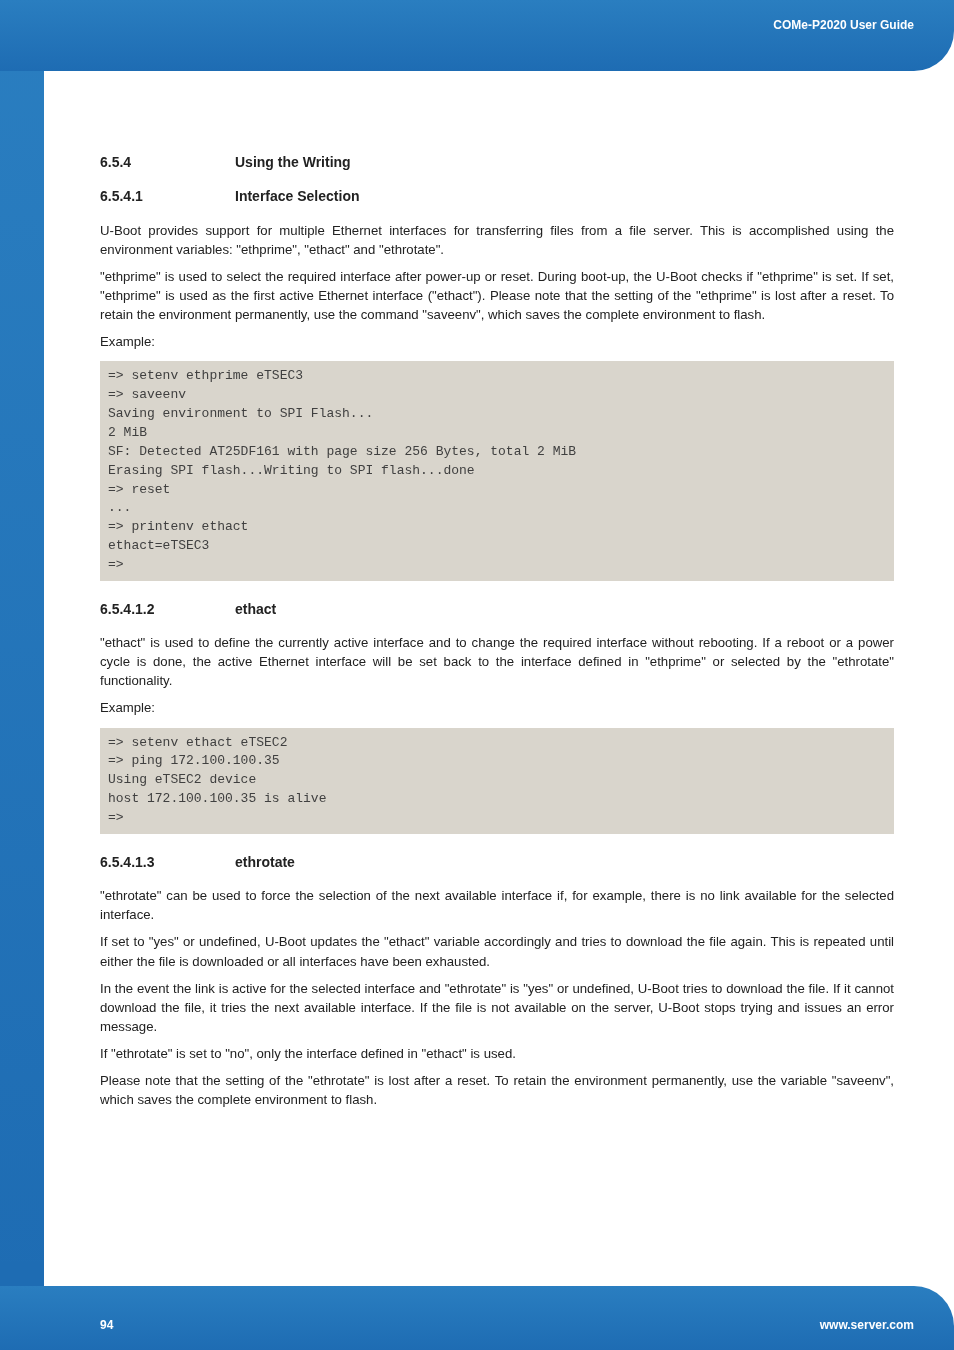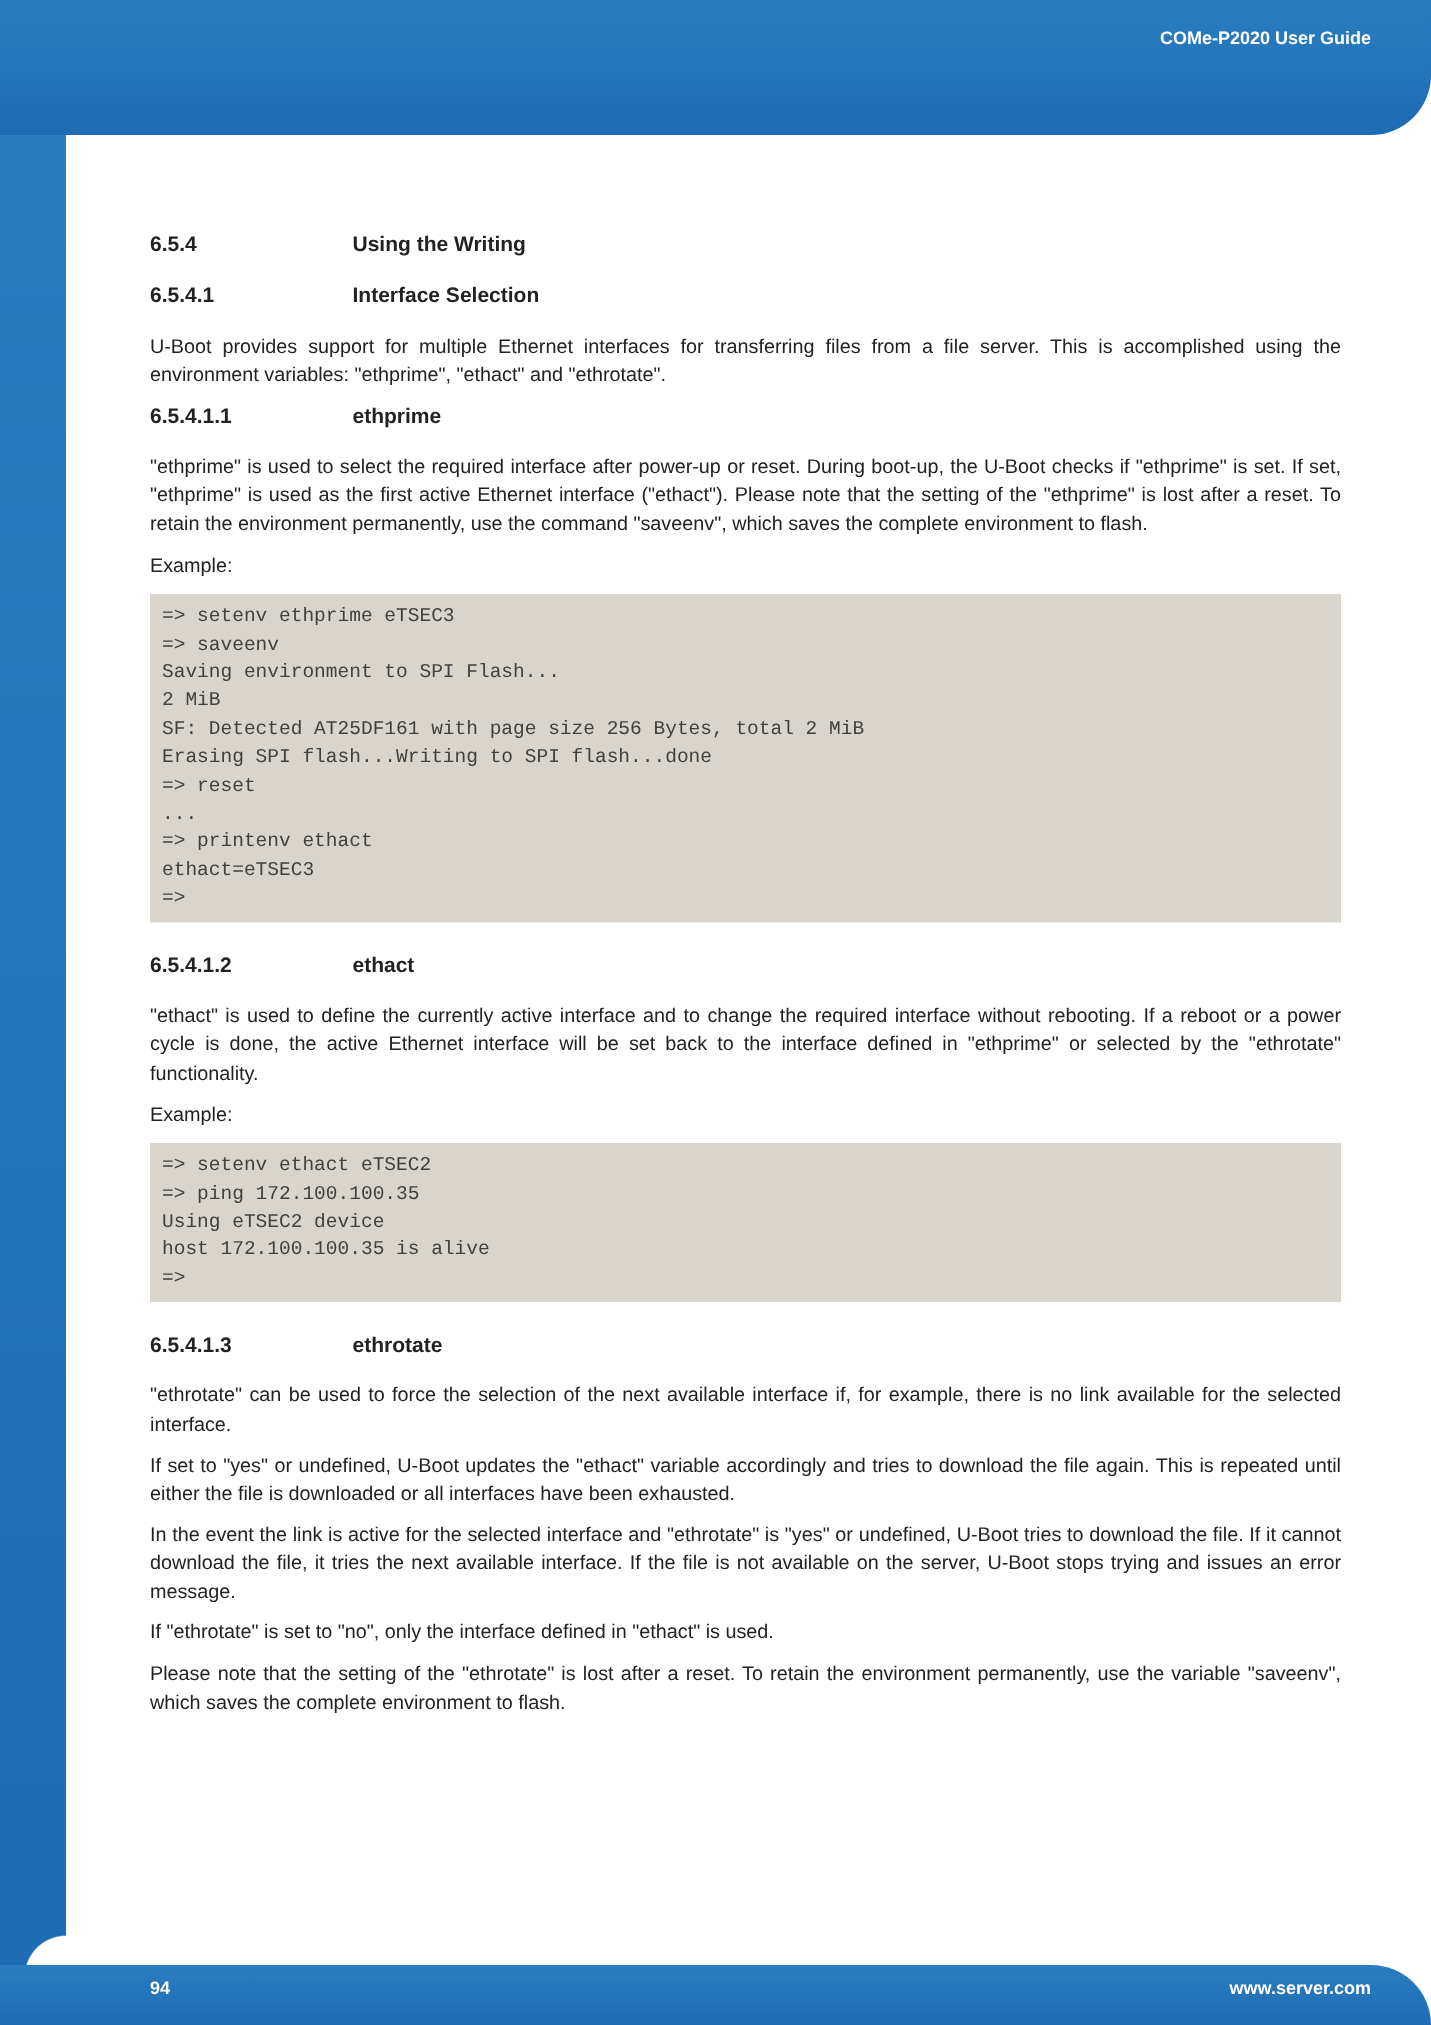--- a/index.html
+++ b/index.html
@@ -1,29 +1,29 @@
 <!DOCTYPE html>
 <html><head>
 <meta charset="utf-8">
 <style>
   * { margin: 0; padding: 0; box-sizing: border-box; }
   html, body { width: 954px; height: 1350px; font-family: "Segoe UI", "Helvetica Neue", Arial, sans-serif; background: #fff; color: #222; }
   .page { position: relative; width: 954px; height: 1350px; overflow: hidden; }
-  .header-bar { position: absolute; top: 0; left: 0; right: 0; height: 90px; background: linear-gradient(180deg, #2a7ec0 0%, #1e6cb3 100%); border-bottom-right-radius: 40px; }
+  .header-bar { position: absolute; top: 0; left: 0; right: 0; height: 71px; background: linear-gradient(180deg, #2a7ec0 0%, #1e6cb3 100%); border-bottom-right-radius: 40px; }
   .header-bar .title-tag { position: absolute; top: 18px; right: 40px; color: #fff; font-weight: 700; font-size: 12px; }
   .left-stripe { position: absolute; top: 0; left: 0; width: 44px; height: 1290px; background: linear-gradient(180deg, #2a7ec0 0%, #1e6cb3 100%); }
   .left-stripe::after { content: ""; position: absolute; bottom: -28px; left: 0; width: 44px; height: 56px; background: radial-gradient(circle at 100% 100%, transparent 27px, #1e6cb3 28px); }
   .content { position: absolute; top: 150px; left: 100px; right: 60px; bottom: 70px; font-size: 13.2px; line-height: 1.45; }
   .content h3 { font-size: 14px; font-weight: 600; margin: 2px 0 14px 0; }
   .section-row { display: flex; gap: 55px; }
   .section-row .num { min-width: 80px; }
   .sub { margin-top: 10px; }
   p { margin: 8px 0; text-align: justify; }
   .code-block { background: #d9d5cc; font-family: "Courier New", monospace; font-size: 13px; line-height: 1.45; padding: 6px 8px; margin: 10px 0 18px 0; white-space: pre; color: #404040; }
-  .footer-bar { position: absolute; bottom: 0; left: 0; right: 0; height: 40px; background: linear-gradient(180deg, #2a7ec0 0%, #1e6cb3 100%); border-top-right-radius: 40px; }
+  .footer-bar { position: absolute; bottom: 0; left: 0; right: 0; height: 64px; background: linear-gradient(180deg, #2a7ec0 0%, #1e6cb3 100%); border-top-right-radius: 40px; }
   .footer-bar .page-num { position: absolute; left: 100px; bottom: 18px; color: #fff; font-size: 12px; font-weight: 600; }
   .footer-bar .url { position: absolute; right: 40px; bottom: 18px; color: #fff; font-size: 12px; font-weight: 600; }
 </style>
 </head>
 <body>
 
 <div class="page">
   <div class="left-stripe"></div>
   <div class="header-bar">
     <div class="title-tag">COMe-P2020 User Guide</div>
@@ -35,24 +35,20 @@
       <span class="num">6.5.4</span>
       <span>Using the Writing</span>
     </h3>
 
     <h3 class="section-row sub">
       <span class="num">6.5.4.1</span>
       <span>Interface Selection</span>
     </h3>
     <p>U-Boot provides support for multiple Ethernet interfaces for transferring files from a file server. This is accomplished using the environment variables: "ethprime", "ethact" and "ethrotate".</p>
 
-    <h3 class="section-row sub">
-      <span class="num">6.5.4.1.1</span>
-      <span>ethprime</span>
-    </h3>
     <p>"ethprime" is used to select the required interface after power-up or reset. During boot-up, the U-Boot checks if "ethprime" is set. If set, "ethprime" is used as the first active Ethernet interface ("ethact"). Please note that the setting of the "ethprime" is lost after a reset. To retain the environment permanently, use the command "saveenv", which saves the complete environment to flash.</p>
     <p>Example:</p>
     <div class="code-block">=&gt; setenv ethprime eTSEC3
 =&gt; saveenv
 Saving environment to SPI Flash...
 2 MiB
 SF: Detected AT25DF161 with page size 256 Bytes, total 2 MiB
 Erasing SPI flash...Writing to SPI flash...done
 =&gt; reset
 ...

